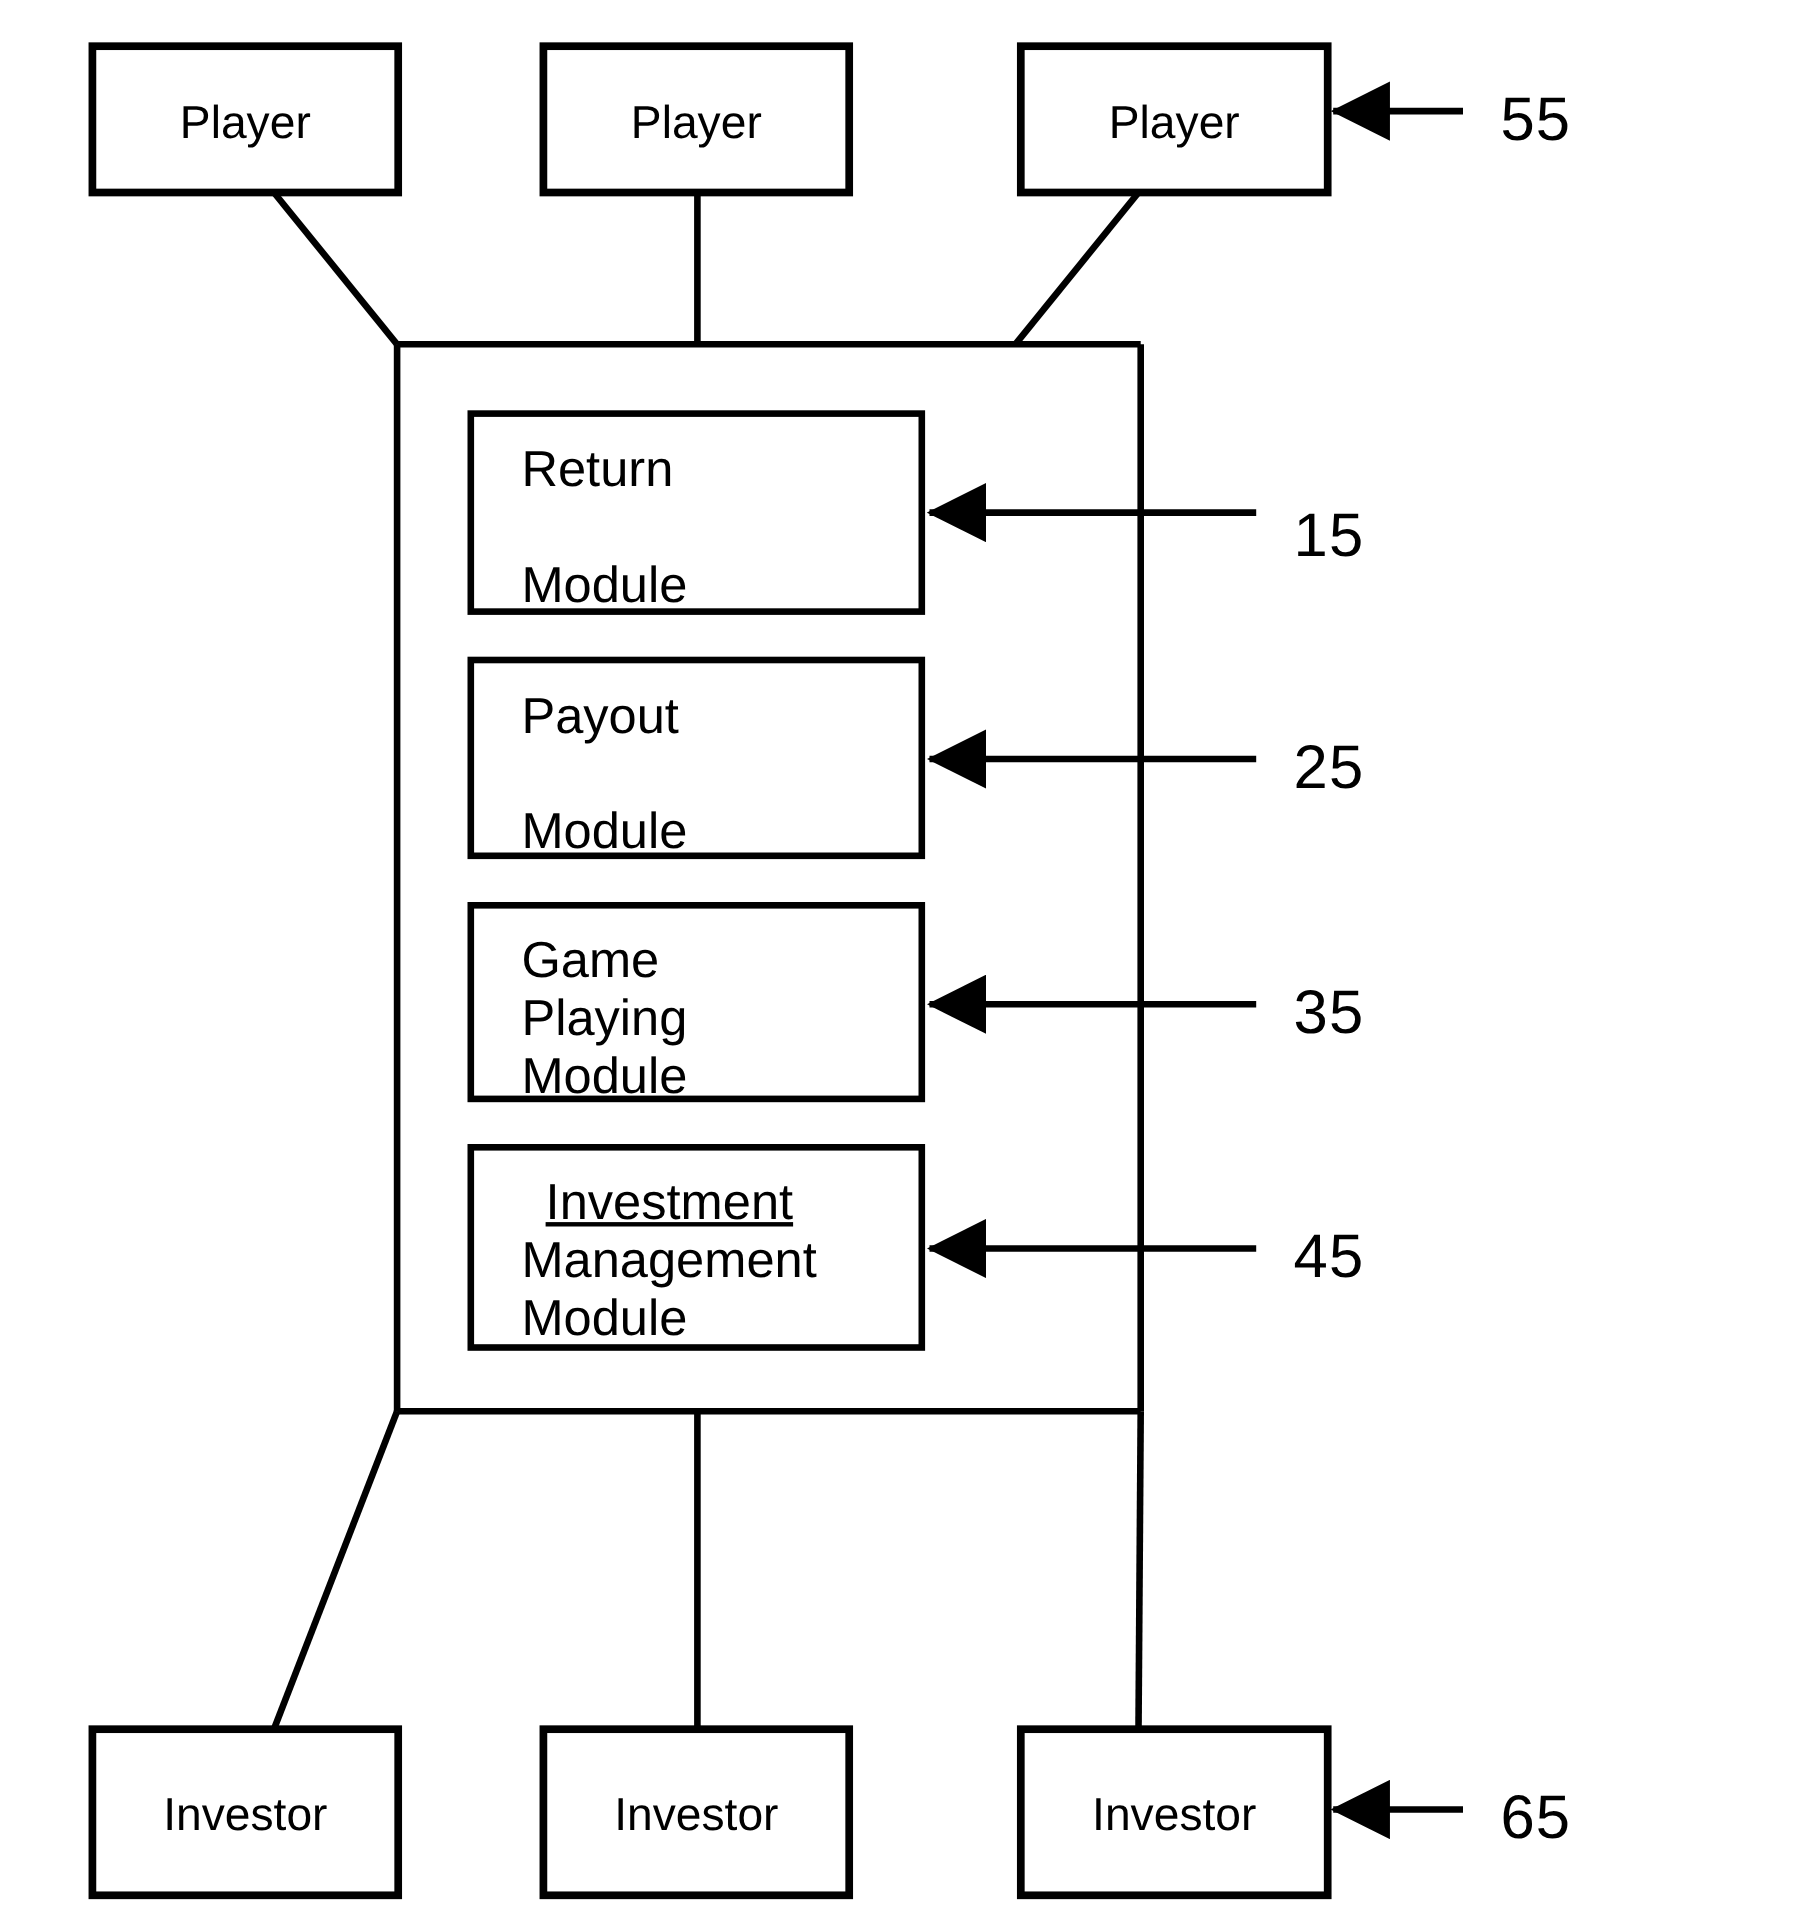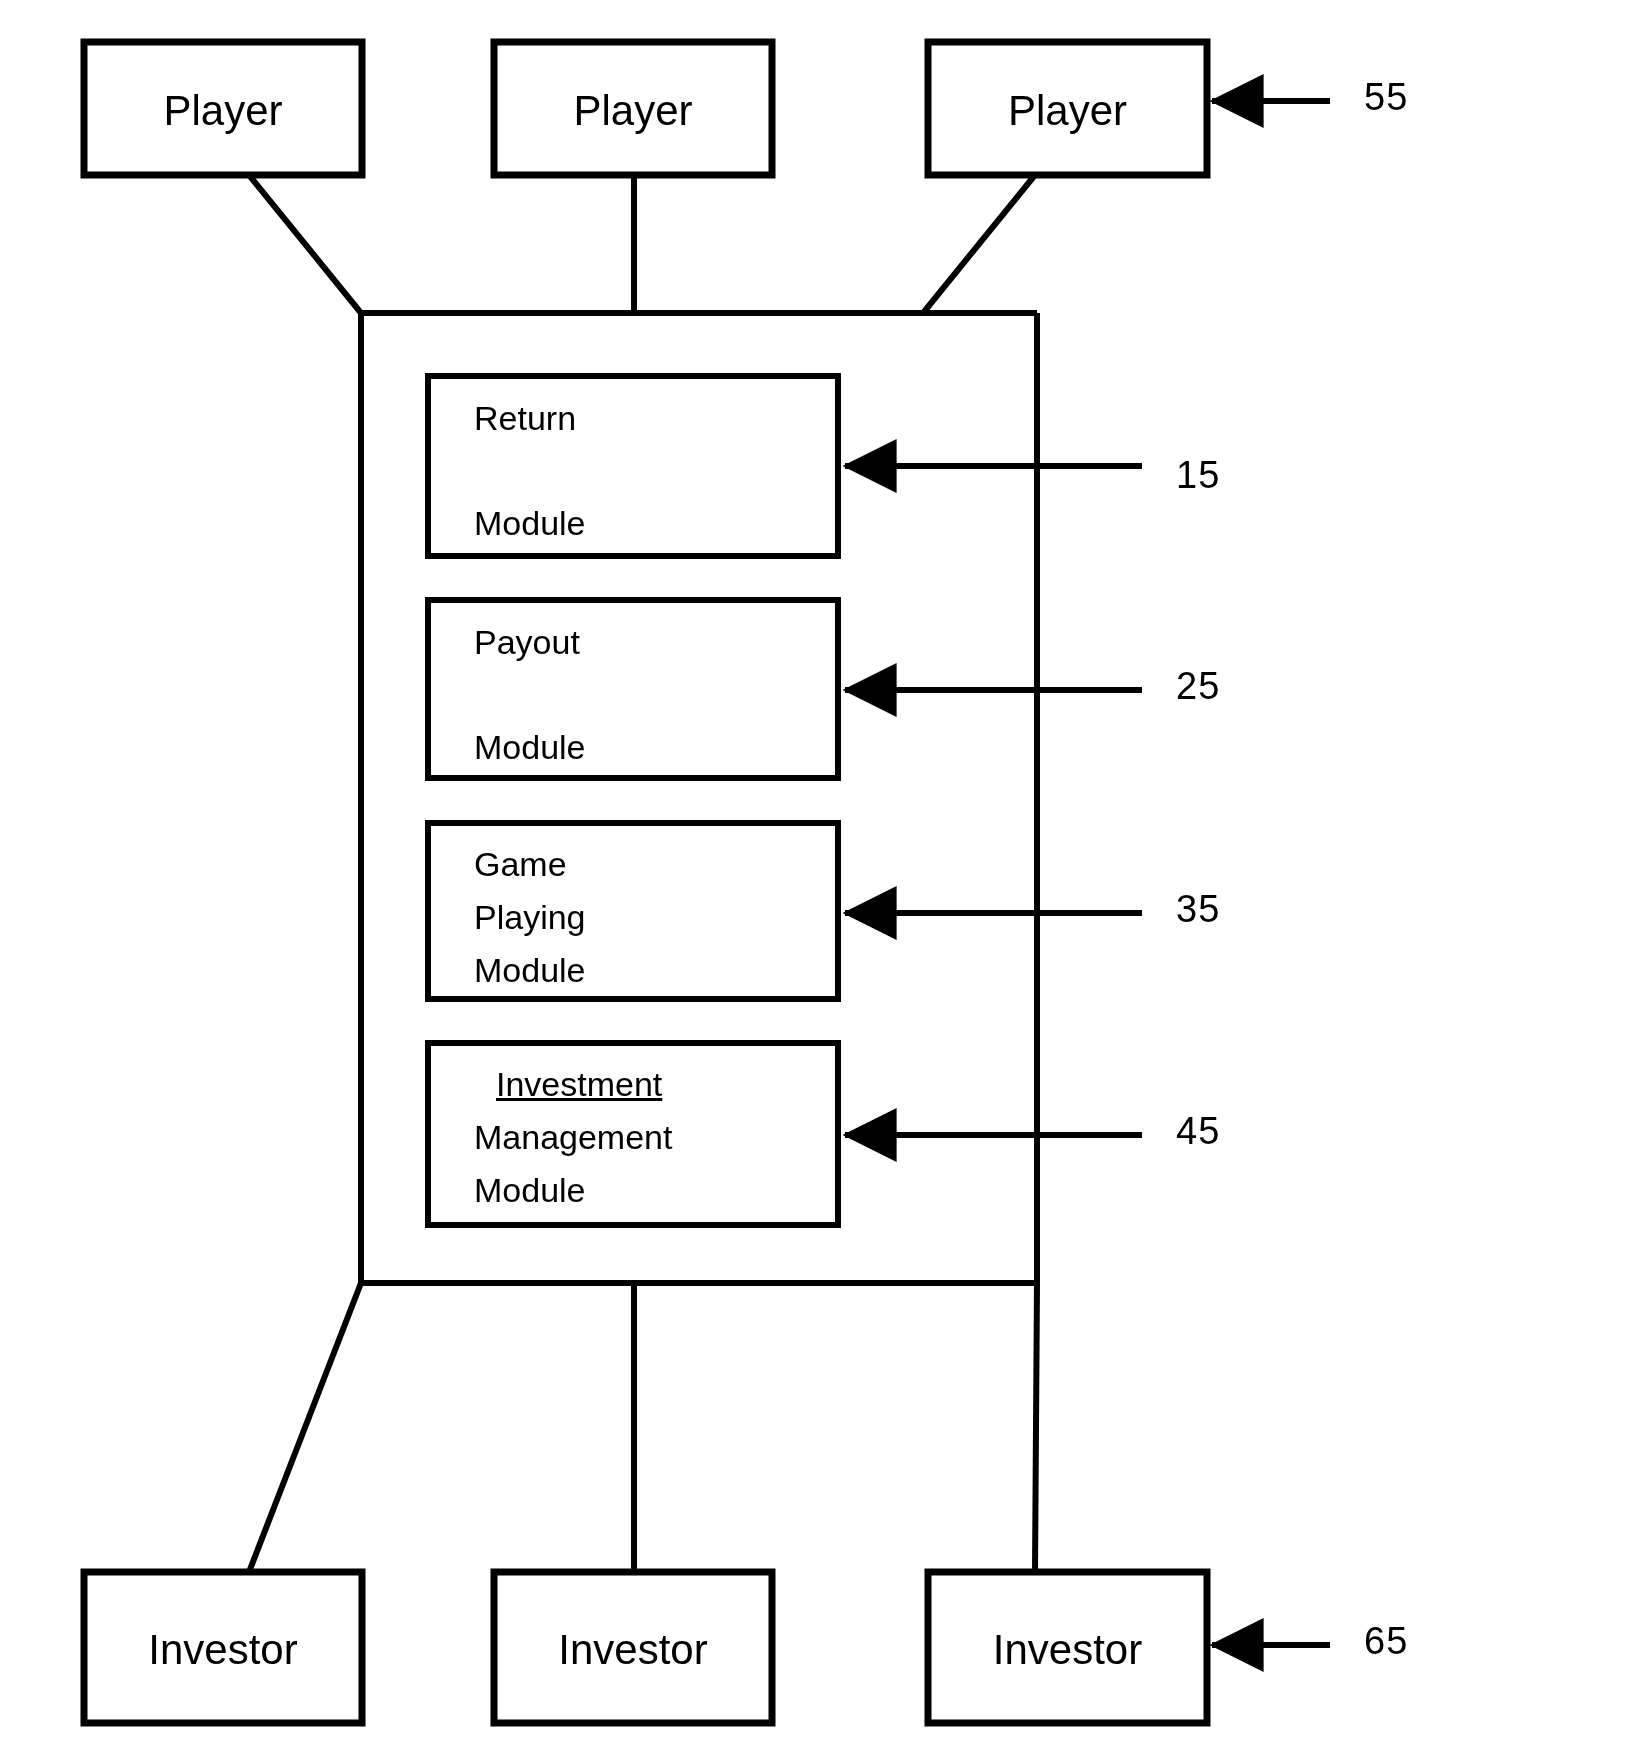--- a/index.html
+++ b/index.html
@@ -28,25 +28,25 @@
     color: #000000;
     font-family: "Liberation Sans", sans-serif;
     white-space: pre;
     line-height: 1.22;
   }
   .party-label {
     font-size: 42px;
     text-align: center;
   }
   .module-label {
-    font-size: 34px;
+    font-size: 46px;
     text-align: center;
   }
   .ref-num {
-    font-size: 38px;
+    font-size: 56px;
     text-align: left;
     letter-spacing: 1px;
   }
 </style>
 </head>
 <body>
 
 <div id="stage">
 
   <svg id="figure-svg" viewBox="0 0 1636 1750">

